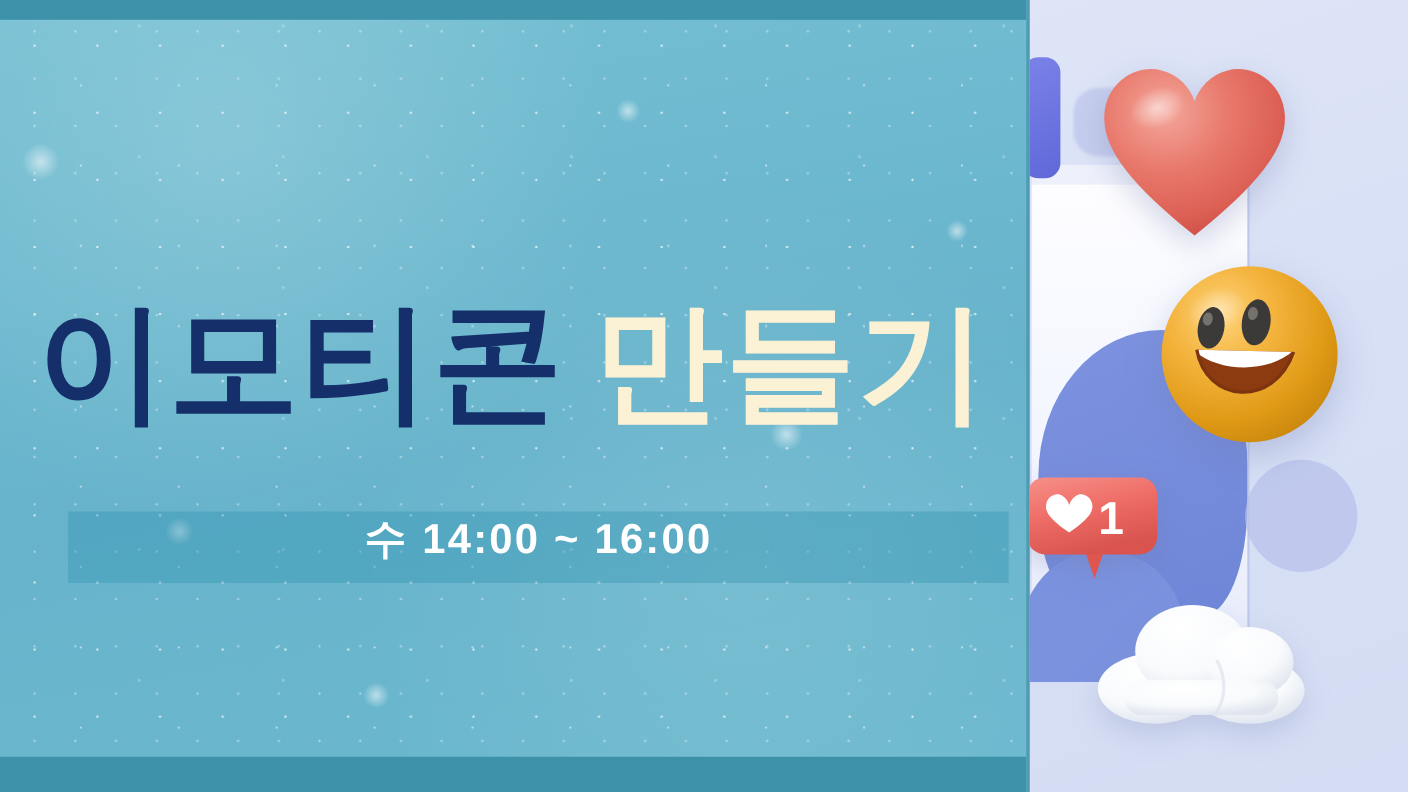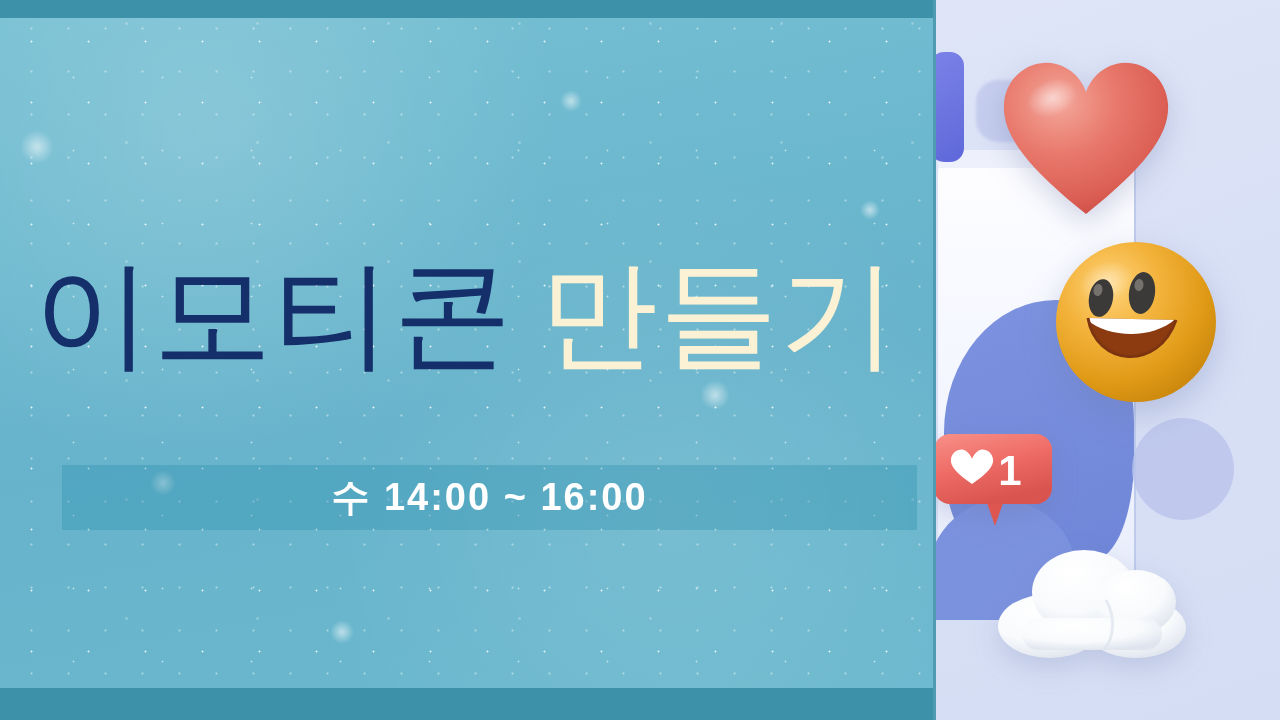--- a/index.html
+++ b/index.html
@@ -79,37 +79,38 @@
     left: 0;
     top: 255px;
     width: 933px;
     text-align: center;
     white-space: nowrap;
     line-height: 1;
   }
   .title {
     font-family: "Liberation Sans", "DejaVu Sans", sans-serif;
     font-size: 118px;
-    font-weight: 400;
+    font-weight: 700;
     letter-spacing: 2px;
     display: inline-block;
+    margin-top: 16px;
   }
   .title .seg-a { color: #152f6b; }
   .title .seg-b { color: #fbf2d5; margin-left: 26px; }
 
   
   .subtitle-band {
     position: absolute;
     left: 62px;
     top: 465px;
     width: 855px;
     height: 65px;
     background: rgba(46,144,175,0.36);
     display: flex;
-    align-items: center;
+    align-items: flex-start;
     justify-content: center;
   }
   .subtitle-text {
     color: #ffffff;
     font-size: 38px;
     font-weight: 700;
     letter-spacing: 2px;
     font-family: "Liberation Sans", "DejaVu Sans", sans-serif;
     white-space: nowrap;
   }

